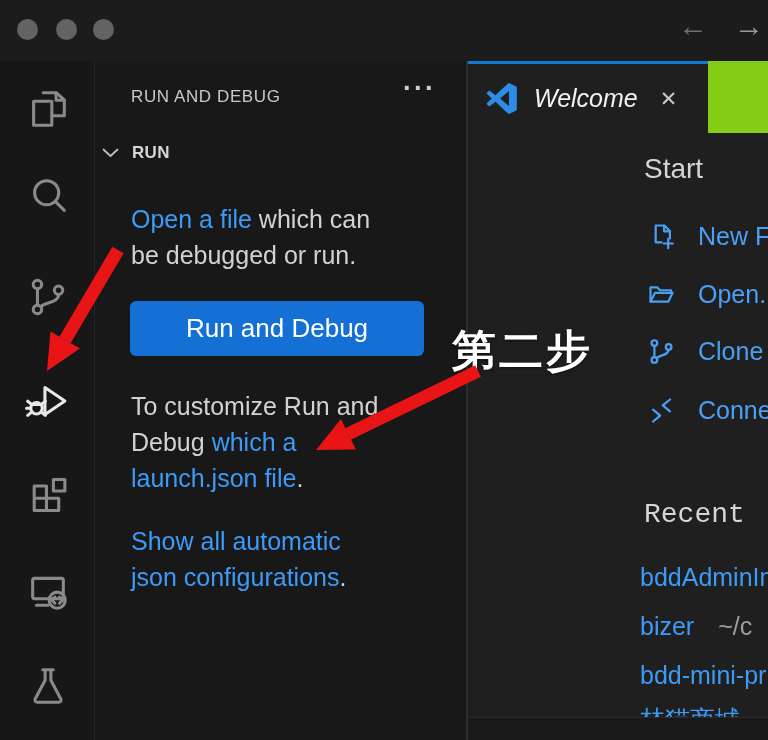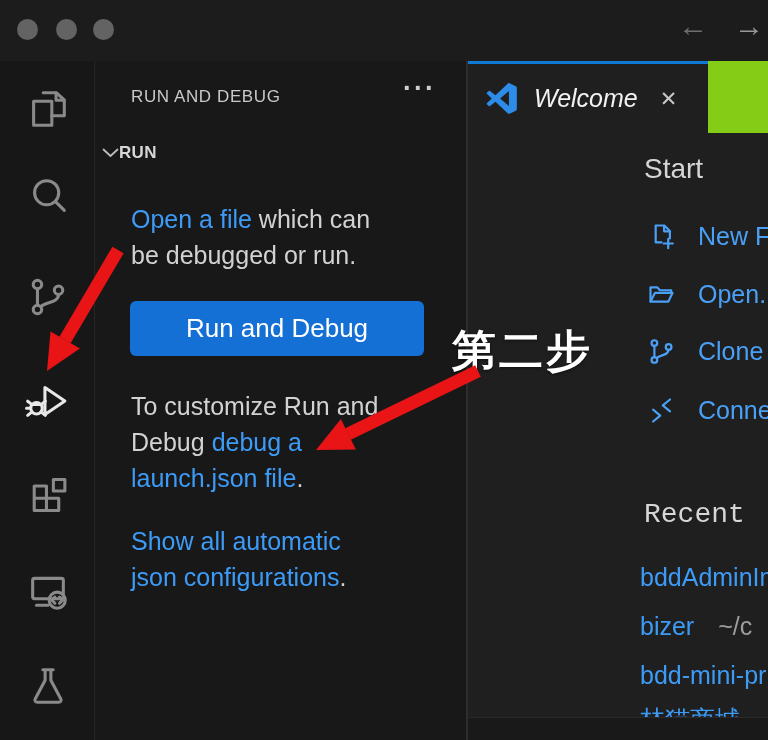--- a/index.html
+++ b/index.html
@@ -19,21 +19,21 @@
   
   .activitybar { position:absolute; left:0; top:61px; width:95px; height:679px; background:#171717; border-right:1px solid #262626; }
   .act-item { position:absolute; left:24px; width:47px; height:47px; display:flex; align-items:center; justify-content:center; }
   .act-item svg { width:46px; height:46px; }
   .ico { stroke:#8a8a8a; stroke-width:1.6; fill:none; stroke-linecap:round; stroke-linejoin:round; }
   .ico-active { stroke:#e8e8e8; }
   
   .sidebar { position:absolute; left:95px; top:61px; width:372px; height:679px; background:#181818; border-right:1px solid #2c2c2c; }
   .sb-header { position:absolute; left:36px; top:26px; font-size:17px; letter-spacing:.6px; color:#c9c9c9; }
   .sb-more { position:absolute; right:30px; top:12px; font-size:27px; letter-spacing:2px; color:#cfcfcf; font-weight:bold; }
-  .sb-run-row { position:absolute; left:7px; top:82px; display:flex; align-items:center; }
+  .sb-run-row { position:absolute; left:7px; top:82px; display:flex; align-items:center; gap:13px; }
   .sb-run-label { font-size:17px; font-weight:bold; color:#d6d6d6; letter-spacing:.3px; }
   .para { position:absolute; left:36px; font-size:25px; line-height:36px; color:#d2d2d2; white-space:nowrap; }
   .p1{ top:140px; } .p2{ top:327px; } .p3{ top:462px; }
   .lnk { color:#3d9bf8; cursor:pointer; }
   .run-btn { position:absolute; left:35px; top:240px; width:294px; height:55px; background:#1570d6; border:none; border-radius:6px; color:#fff; font-size:26px; font-family:inherit; display:flex; align-items:center; justify-content:center; }
   
   .editor { position:absolute; left:467px; top:61px; width:301px; height:679px; background:#181818; border-left:1px solid #2e2e2e; }
   .tabstrip { position:absolute; left:0; top:0; width:301px; height:72px; background:#84cc16; }
   .tab { position:absolute; left:0; top:0; width:240px; height:72px; background:#1f1f1f; border-top:3px solid #0d7ad6; display:flex; align-items:center; }
   .tab-logo { width:31px; height:31px; margin-left:18px; }
@@ -132,21 +132,21 @@
 
     <div class="para p1">
       <div><span class="lnk">Open a file</span><span> which can</span></div>
       <div>be debugged or run.</div>
     </div>
 
     <button class="run-btn">Run and Debug</button>
 
     <div class="para p2">
       <div>To customize Run and</div>
-      <div><span>Debug </span><span class="lnk">debug a</span></div>
+      <div><span>Debug </span><span class="lnk">which a</span></div>
       <div><span class="lnk">launch.json file</span><span>.</span></div>
     </div>
 
     <div class="para p3">
       <div><span class="lnk">Show all automatic</span></div>
       <div><span class="lnk">json configurations</span><span>.</span></div>
     </div>
   </div>
 
   <div class="editor">

